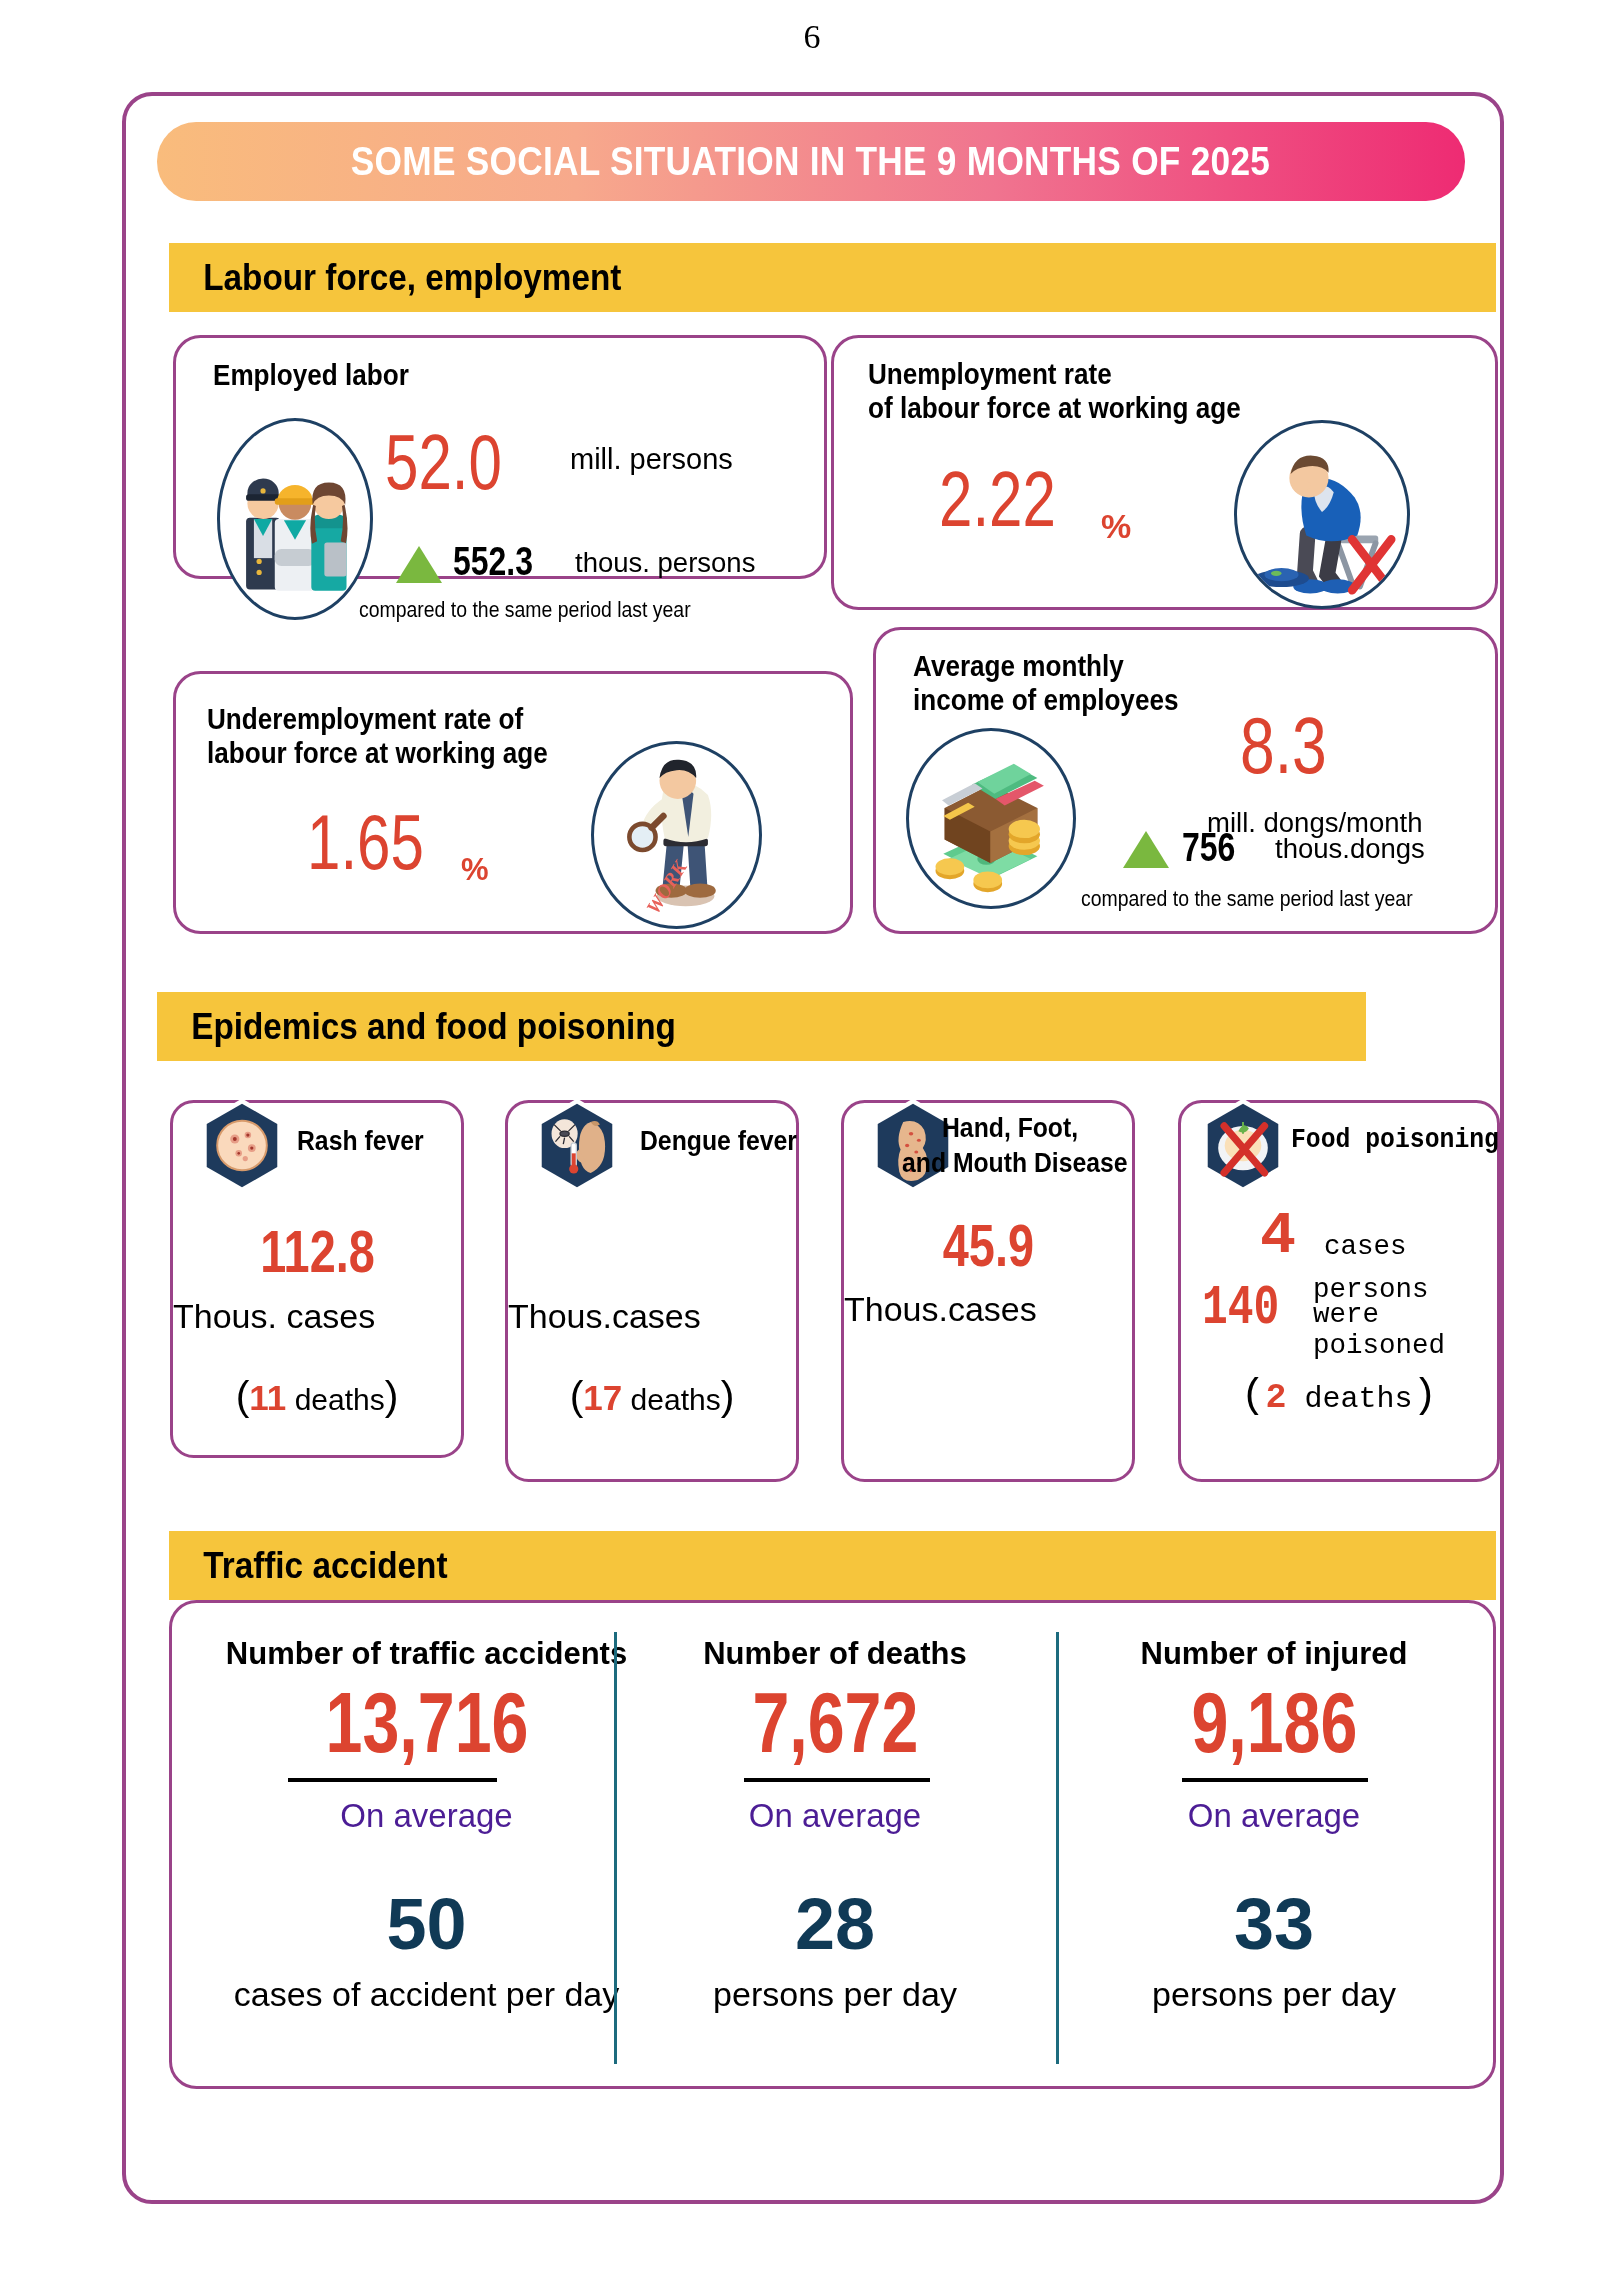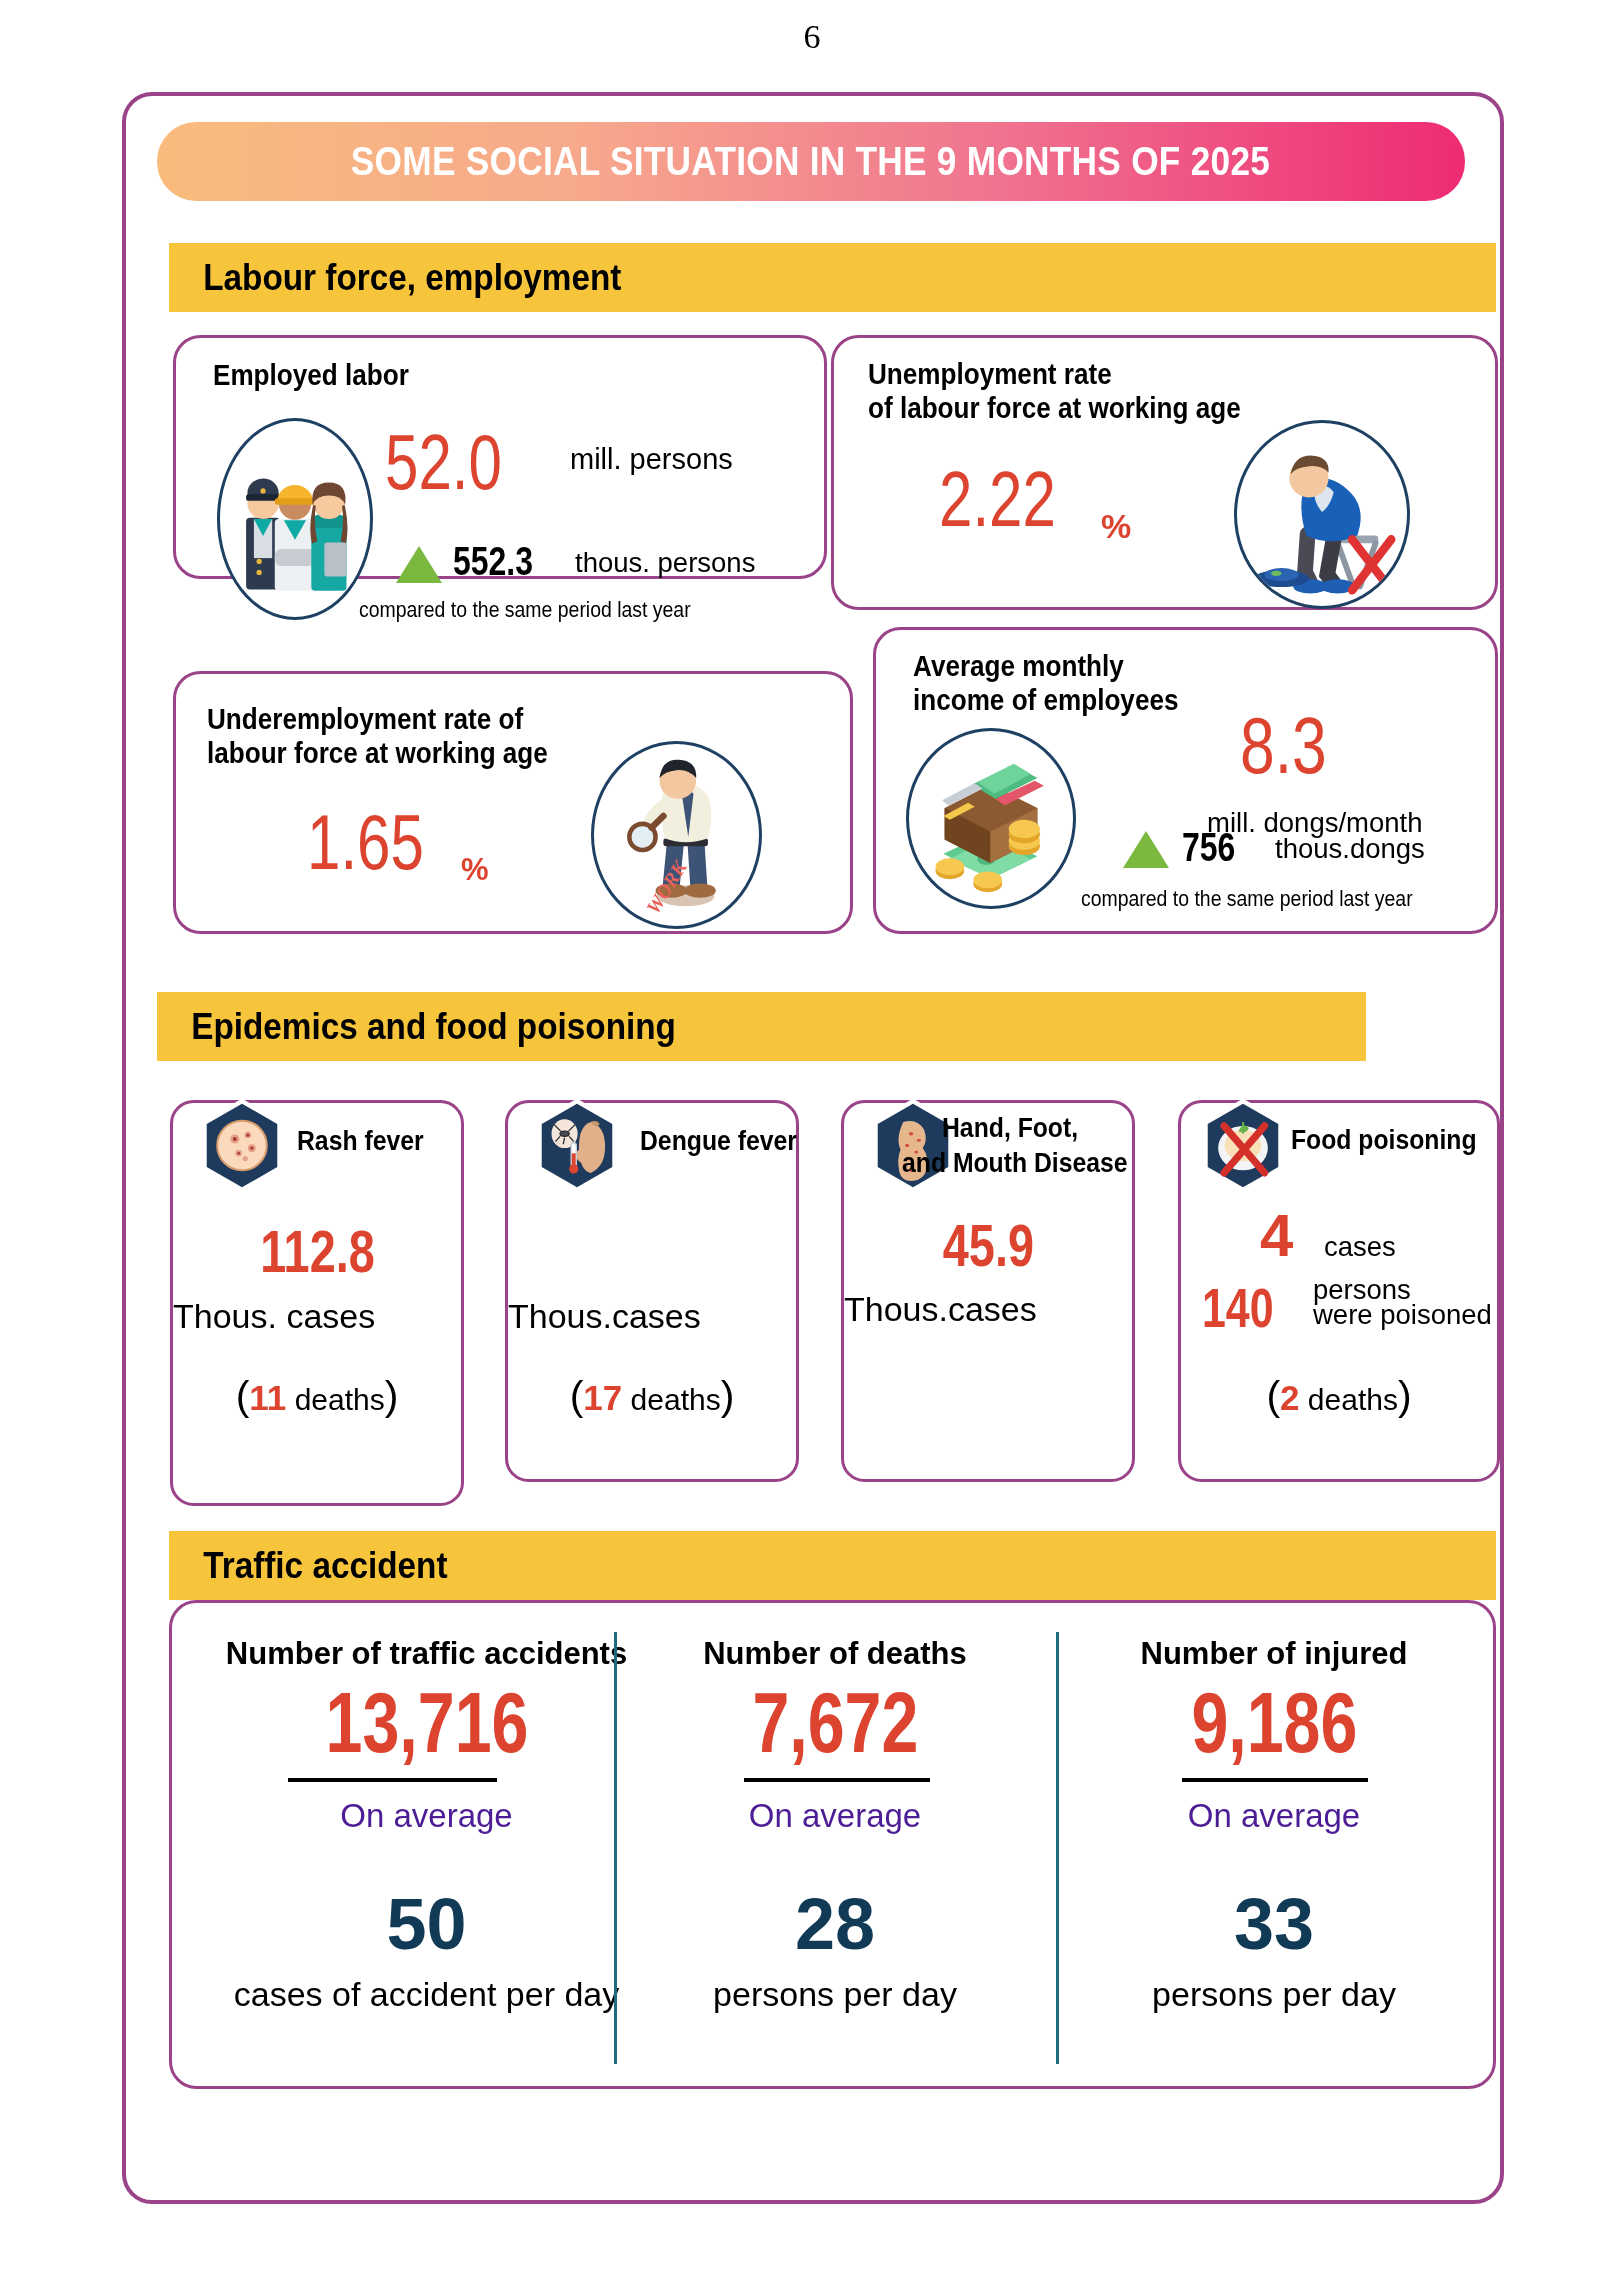--- a/index.html
+++ b/index.html
@@ -81,24 +81,24 @@
     position:absolute;border:3.3px solid #1E4063;border-radius:50%;
     background:#fff;overflow:hidden;
   }
   .oval svg{position:absolute;left:0;top:0;width:100%;height:100%;}
 
   
   .epi-card{
     position:absolute;background:#fff;border:3.3px solid #9A4389;border-radius:23.6px;
     box-sizing:border-box;
   }
-  #epi-0{left:170px; top:1100px;width:294px;height:406px;}
+  #epi-0{left:170px; top:1100px;width:294px;height:358px;}
   #epi-1{left:505px; top:1100px;width:294px;height:382px;}
   #epi-2{left:841px;top:1100px;width:294px;height:382px;}
-  #epi-3{left:1178px;top:1100px;width:322px;height:382px;}
+  #epi-3{left:1178px;top:1100px;width:322px;height:382px;font-family:Liberation Mono, monospace;}
 
   .hexwrap{position:absolute;left:19.6px;top:-10.5px;width:98px;height:105px;}
   .hexwrap svg{width:100%;height:100%;}
   .epi-name{
     position:absolute;font-size:27.5px;font-weight:bold;color:#000;
     transform:scaleX(0.9);transform-origin:left top;white-space:nowrap;line-height:1.22;
   }
   .epi-value{
     position:absolute;width:100%;text-align:center;color:#DC4430;
     font-size:60px;font-weight:bold;line-height:1;

